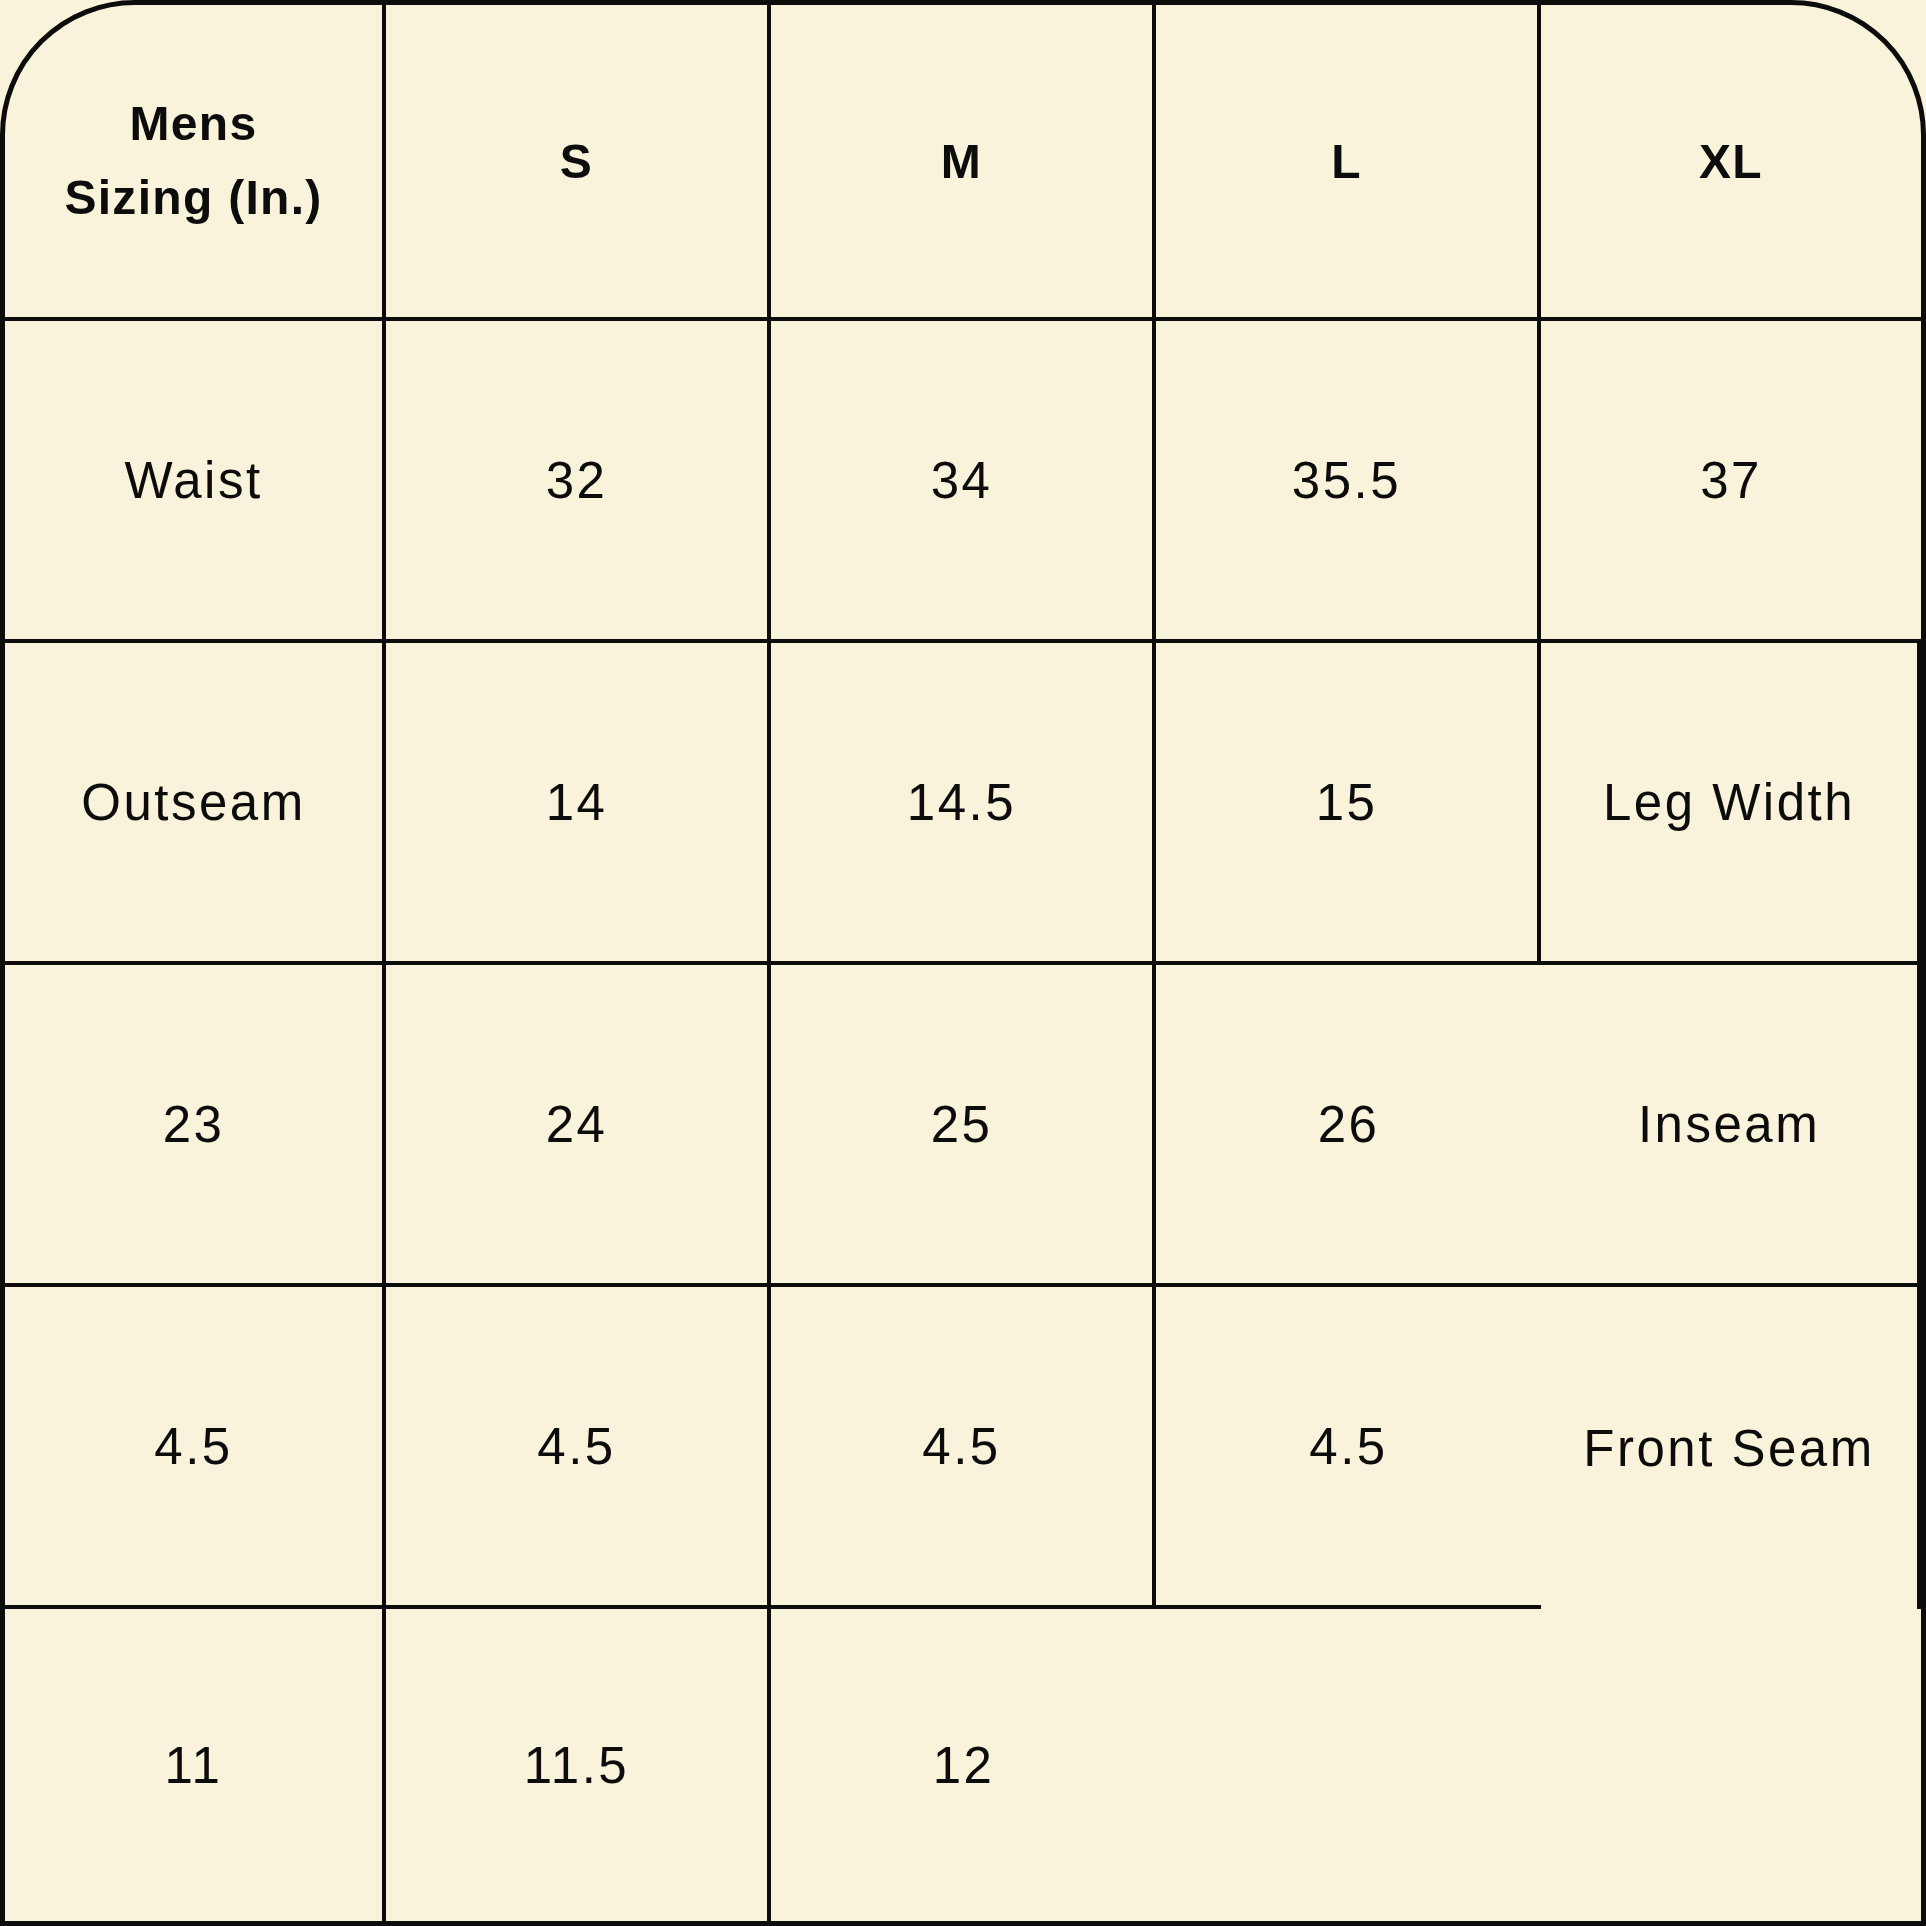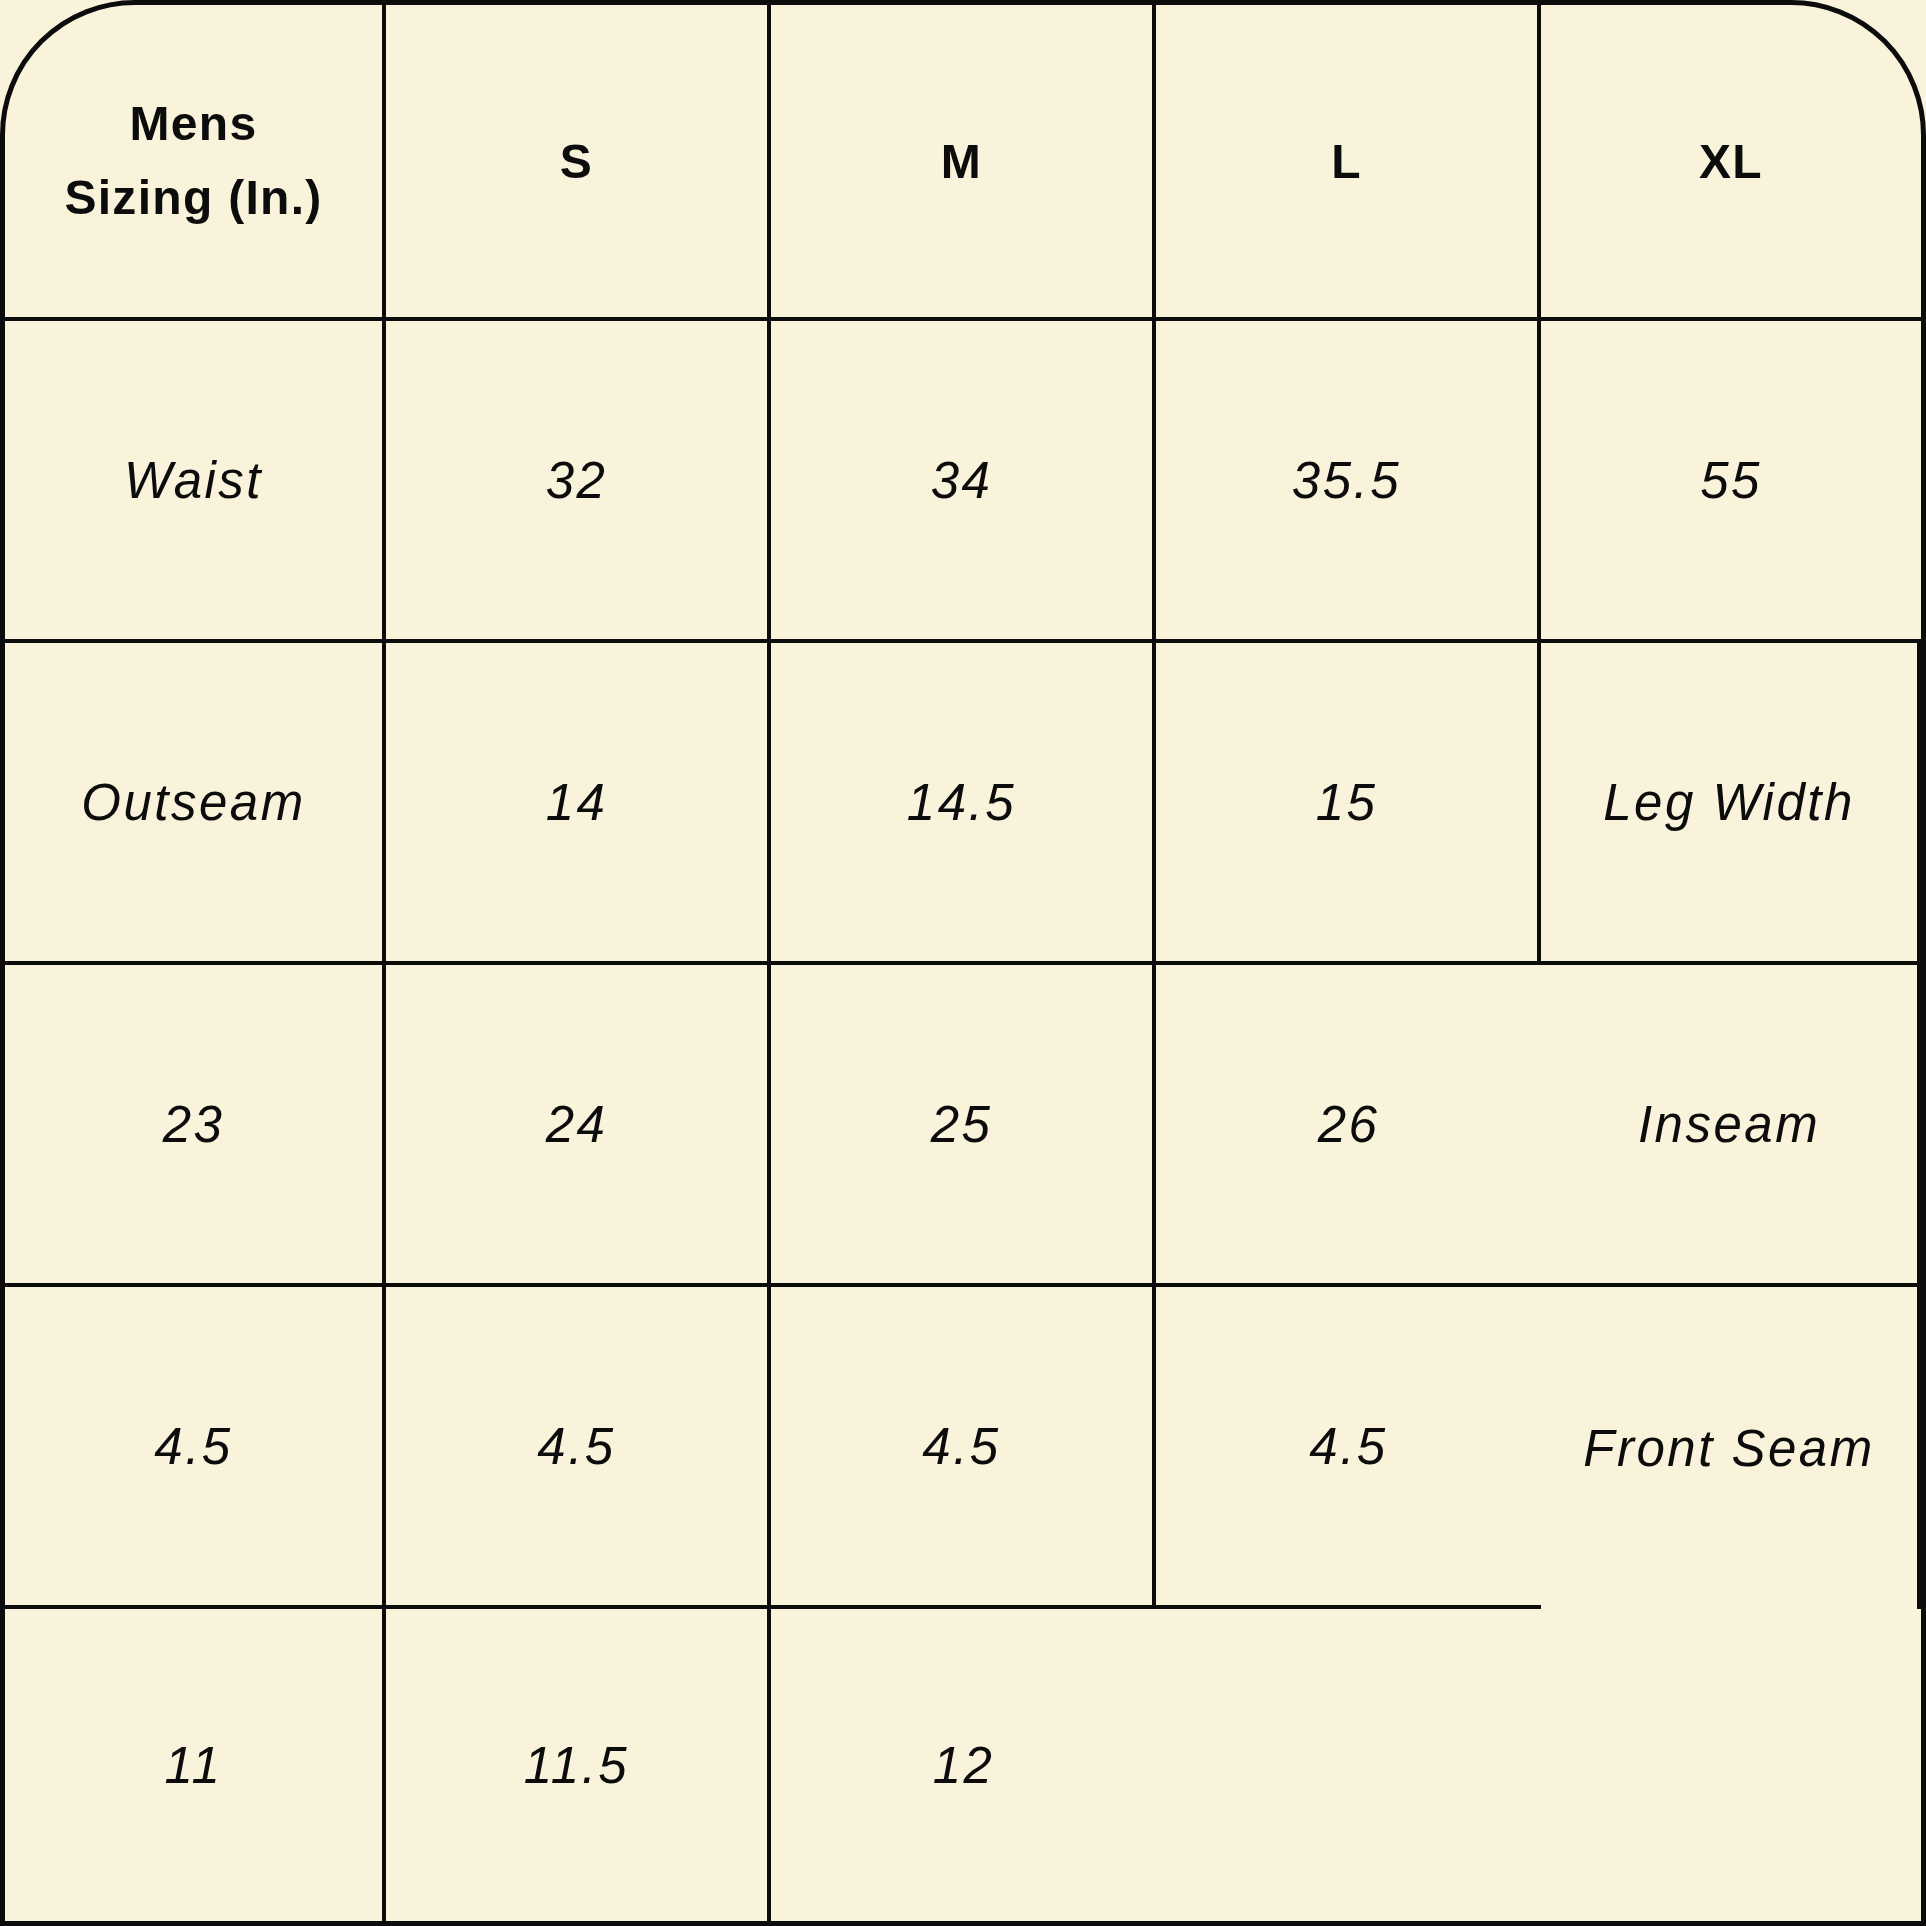--- a/index.html
+++ b/index.html
@@ -43,21 +43,20 @@
     font-size: 48px;
     letter-spacing: 1.3px;
   }
   .corner-title {
     line-height: 74px;
   }
   .data-cell {
     font-weight: 400;
     font-size: 51px;
     letter-spacing: 2.5px;
-    font-style: italic;
   }
 </style>
 </head>
 <body>
 
 <div class="sizing-table">
 
   <div class="cell header-cell">
     <div class="corner-title">
       <div>Mens</div>
@@ -66,21 +65,21 @@
   </div>
   <div class="cell header-cell">S</div>
   <div class="cell header-cell">M</div>
   <div class="cell header-cell">L</div>
   <div class="cell header-cell col-last">XL</div>
 
   <div class="cell data-cell">Waist</div>
   <div class="cell data-cell">32</div>
   <div class="cell data-cell">34</div>
   <div class="cell data-cell">35.5</div>
-  <div class="cell data-cell col-last">55</div>
+  <div class="cell data-cell col-last">37</div>
 
   <div class="cell data-cell">Outseam</div>
   <div class="cell data-cell">14</div>
   <div class="cell data-cell">14.5</div>
   <div class="cell data-cell">15</div>
 
   <div class="cell data-cell">Leg Width</div>
   <div class="cell data-cell">23</div>
   <div class="cell data-cell">24</div>
   <div class="cell data-cell">25</div>

